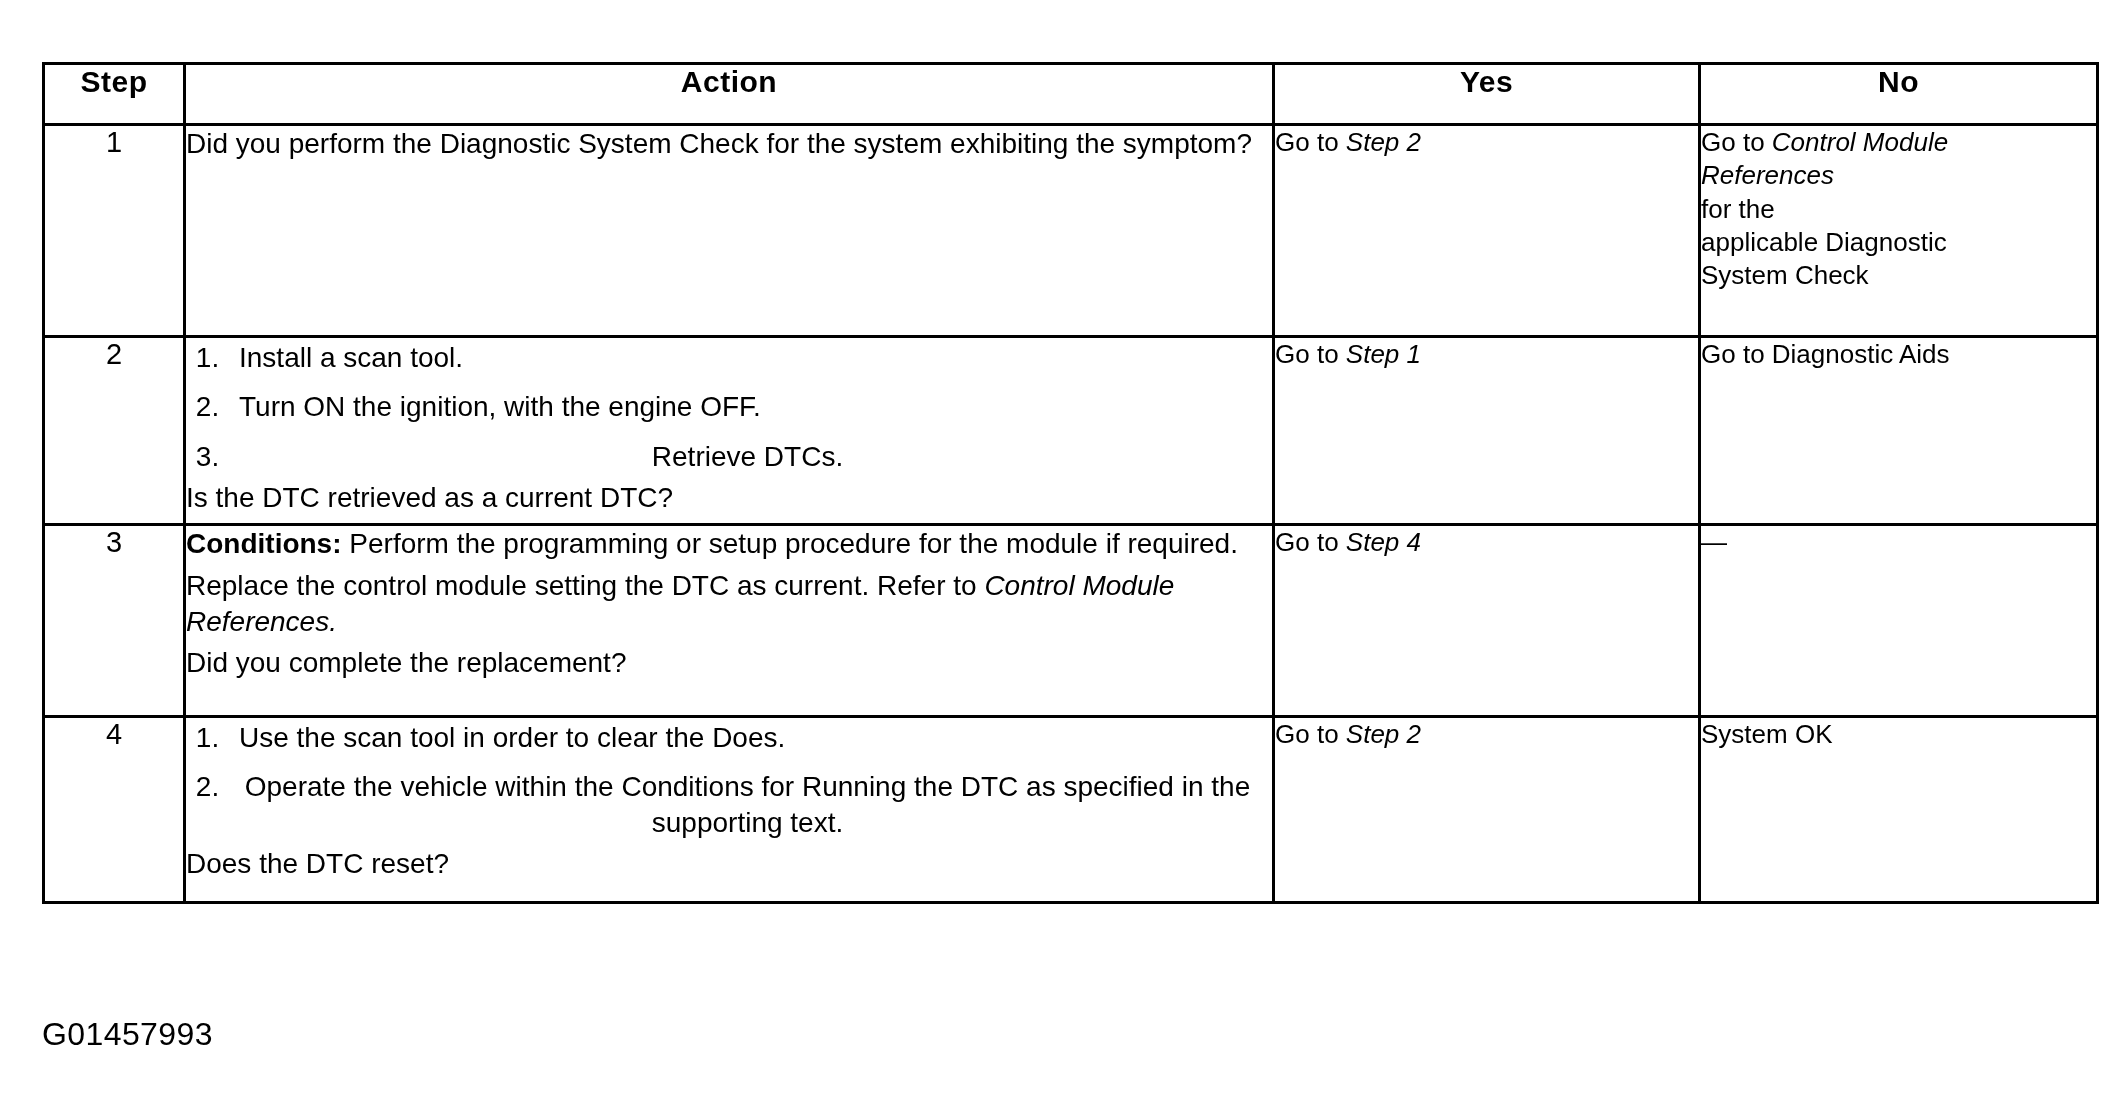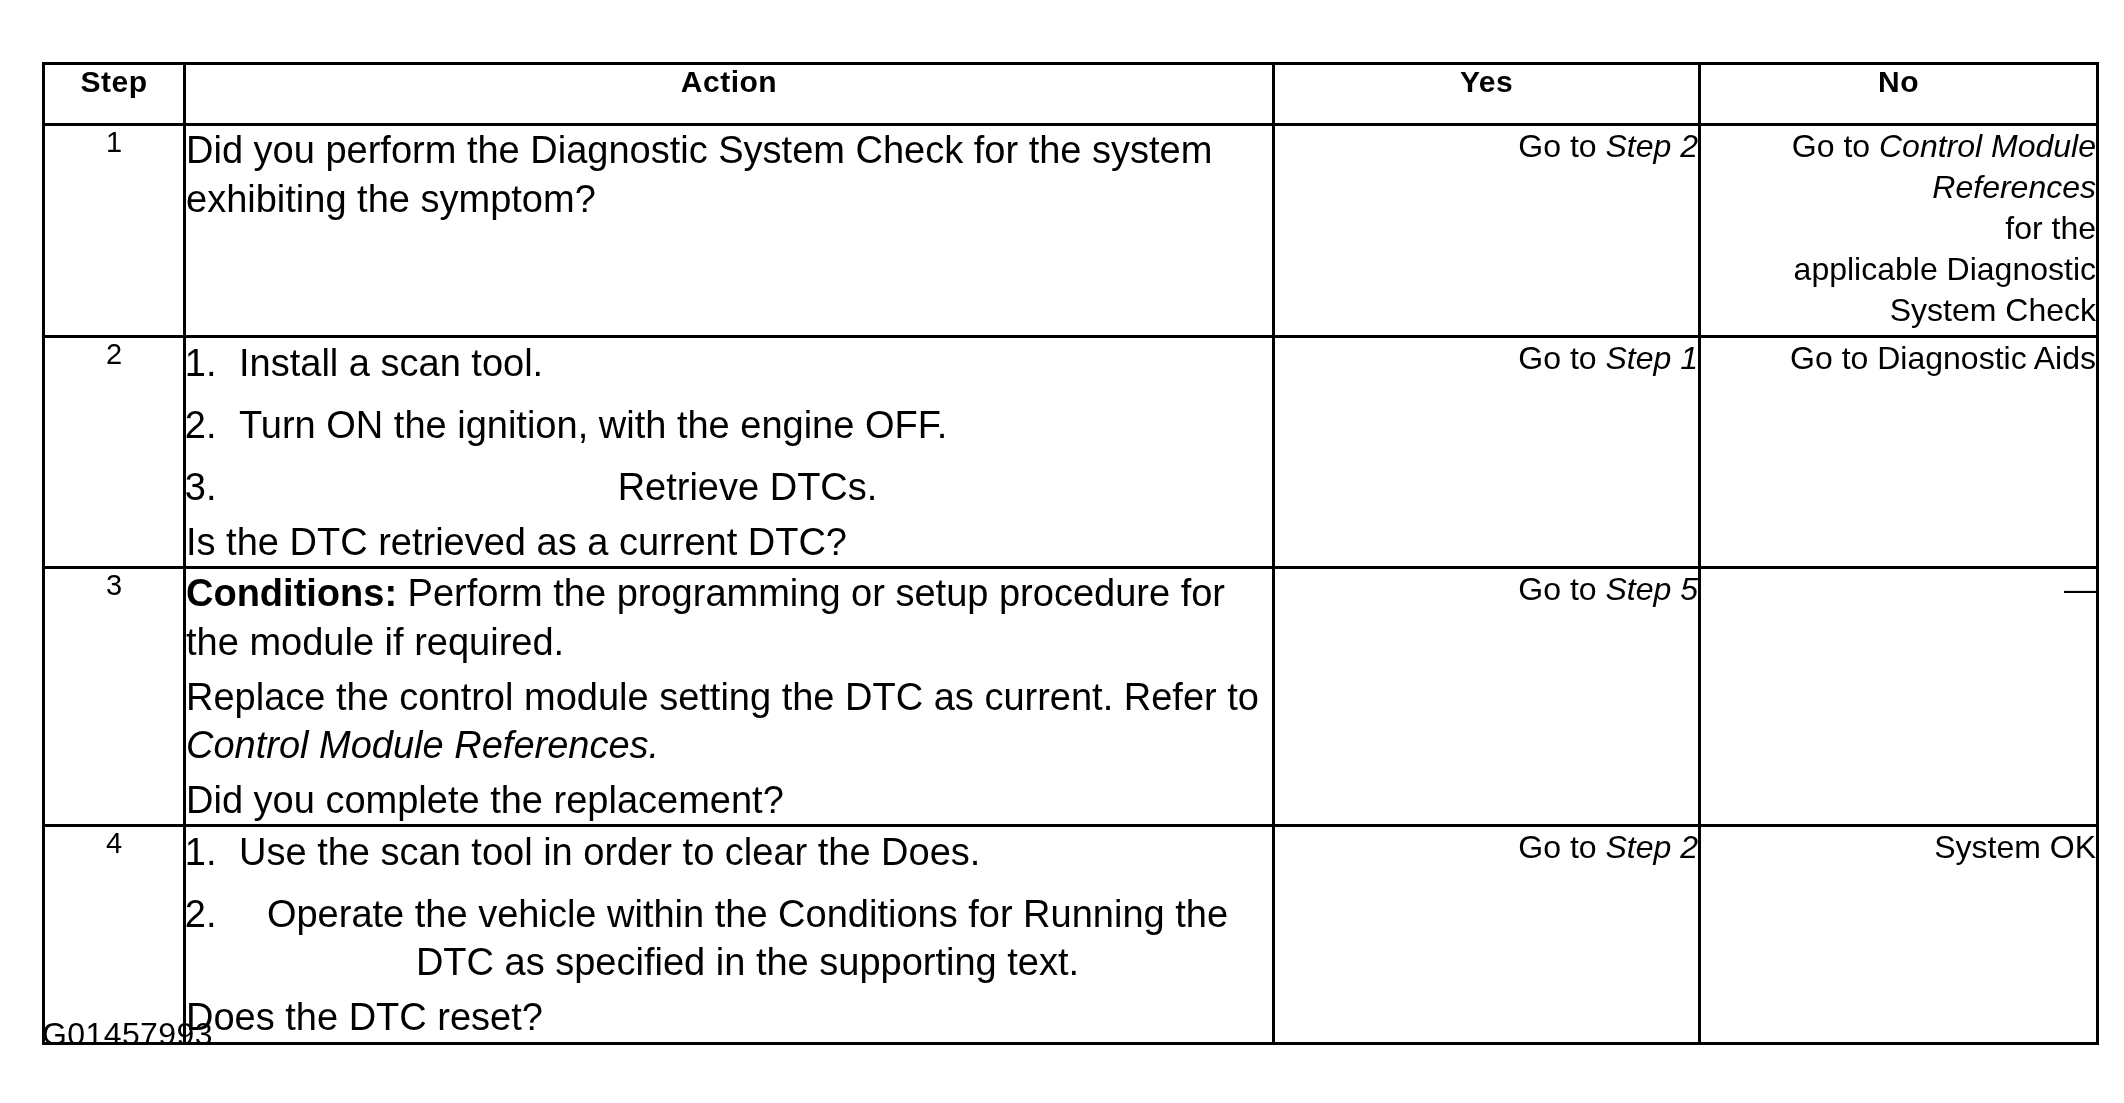--- a/index.html
+++ b/index.html
@@ -61,21 +61,21 @@
   
   .step-cell {
     text-align: center;
     vertical-align: middle;
     font-size: 29px;
   }
 
   
   .action-cell {
     padding: 10px 14px 10px 18px;
-    font-size: 38px;
+    font-size: 28px;
     line-height: 1.28;
     vertical-align: top;
   }
   .action-cell p {
     margin: 0 0 6px 0;
   }
   .action-cell p:last-child { margin-bottom: 0; }
 
   ol.steplist {
     margin: 2px 16px 6px 0;
@@ -86,22 +86,22 @@
     margin: 0 0 14px 0;
     padding-left: 12px;
     line-height: 1.26;
   }
   ol.steplist li:last-child { margin-bottom: 0; text-align: center; }
 
   .gap-after { margin-top: 16px; }
 
   
   .yn-cell {
-    text-align: right;
-    font-size: 32px;
+    text-align: left;
+    font-size: 26px;
     line-height: 1.28;
     padding: 10px 10px;
   }
   .yn-bottom {
     vertical-align: bottom;
   }
   .yn-top {
     vertical-align: top;
   }
   .yn-middle {
@@ -183,21 +183,21 @@
       </tr>
 
       <tr class="row-3">
         <td class="step-cell">3</td>
         <td class="action-cell">
           <p><b>Conditions:</b><span> Perform the programming or setup procedure for the module if required.</span></p>
           <p class="gap-after"><span>Replace the control module setting the DTC as current. Refer to </span><i>Control Module References.</i></p>
           <p class="gap-after">Did you complete the replacement?</p>
         </td>
         <td class="yn-cell yn-bottom">
-          <span>Go to </span><i>Step 5</i>
+          <span>Go to </span><i>Step 4</i>
         </td>
         <td class="yn-cell yn-middle">—</td>
       </tr>
 
       <tr class="row-4">
         <td class="step-cell">4</td>
         <td class="action-cell">
           <ol class="steplist">
             <li>Use the scan tool in order to clear the Does.</li>
             <li>Operate the vehicle within the Conditions for Running the DTC as specified in the supporting text.</li>

